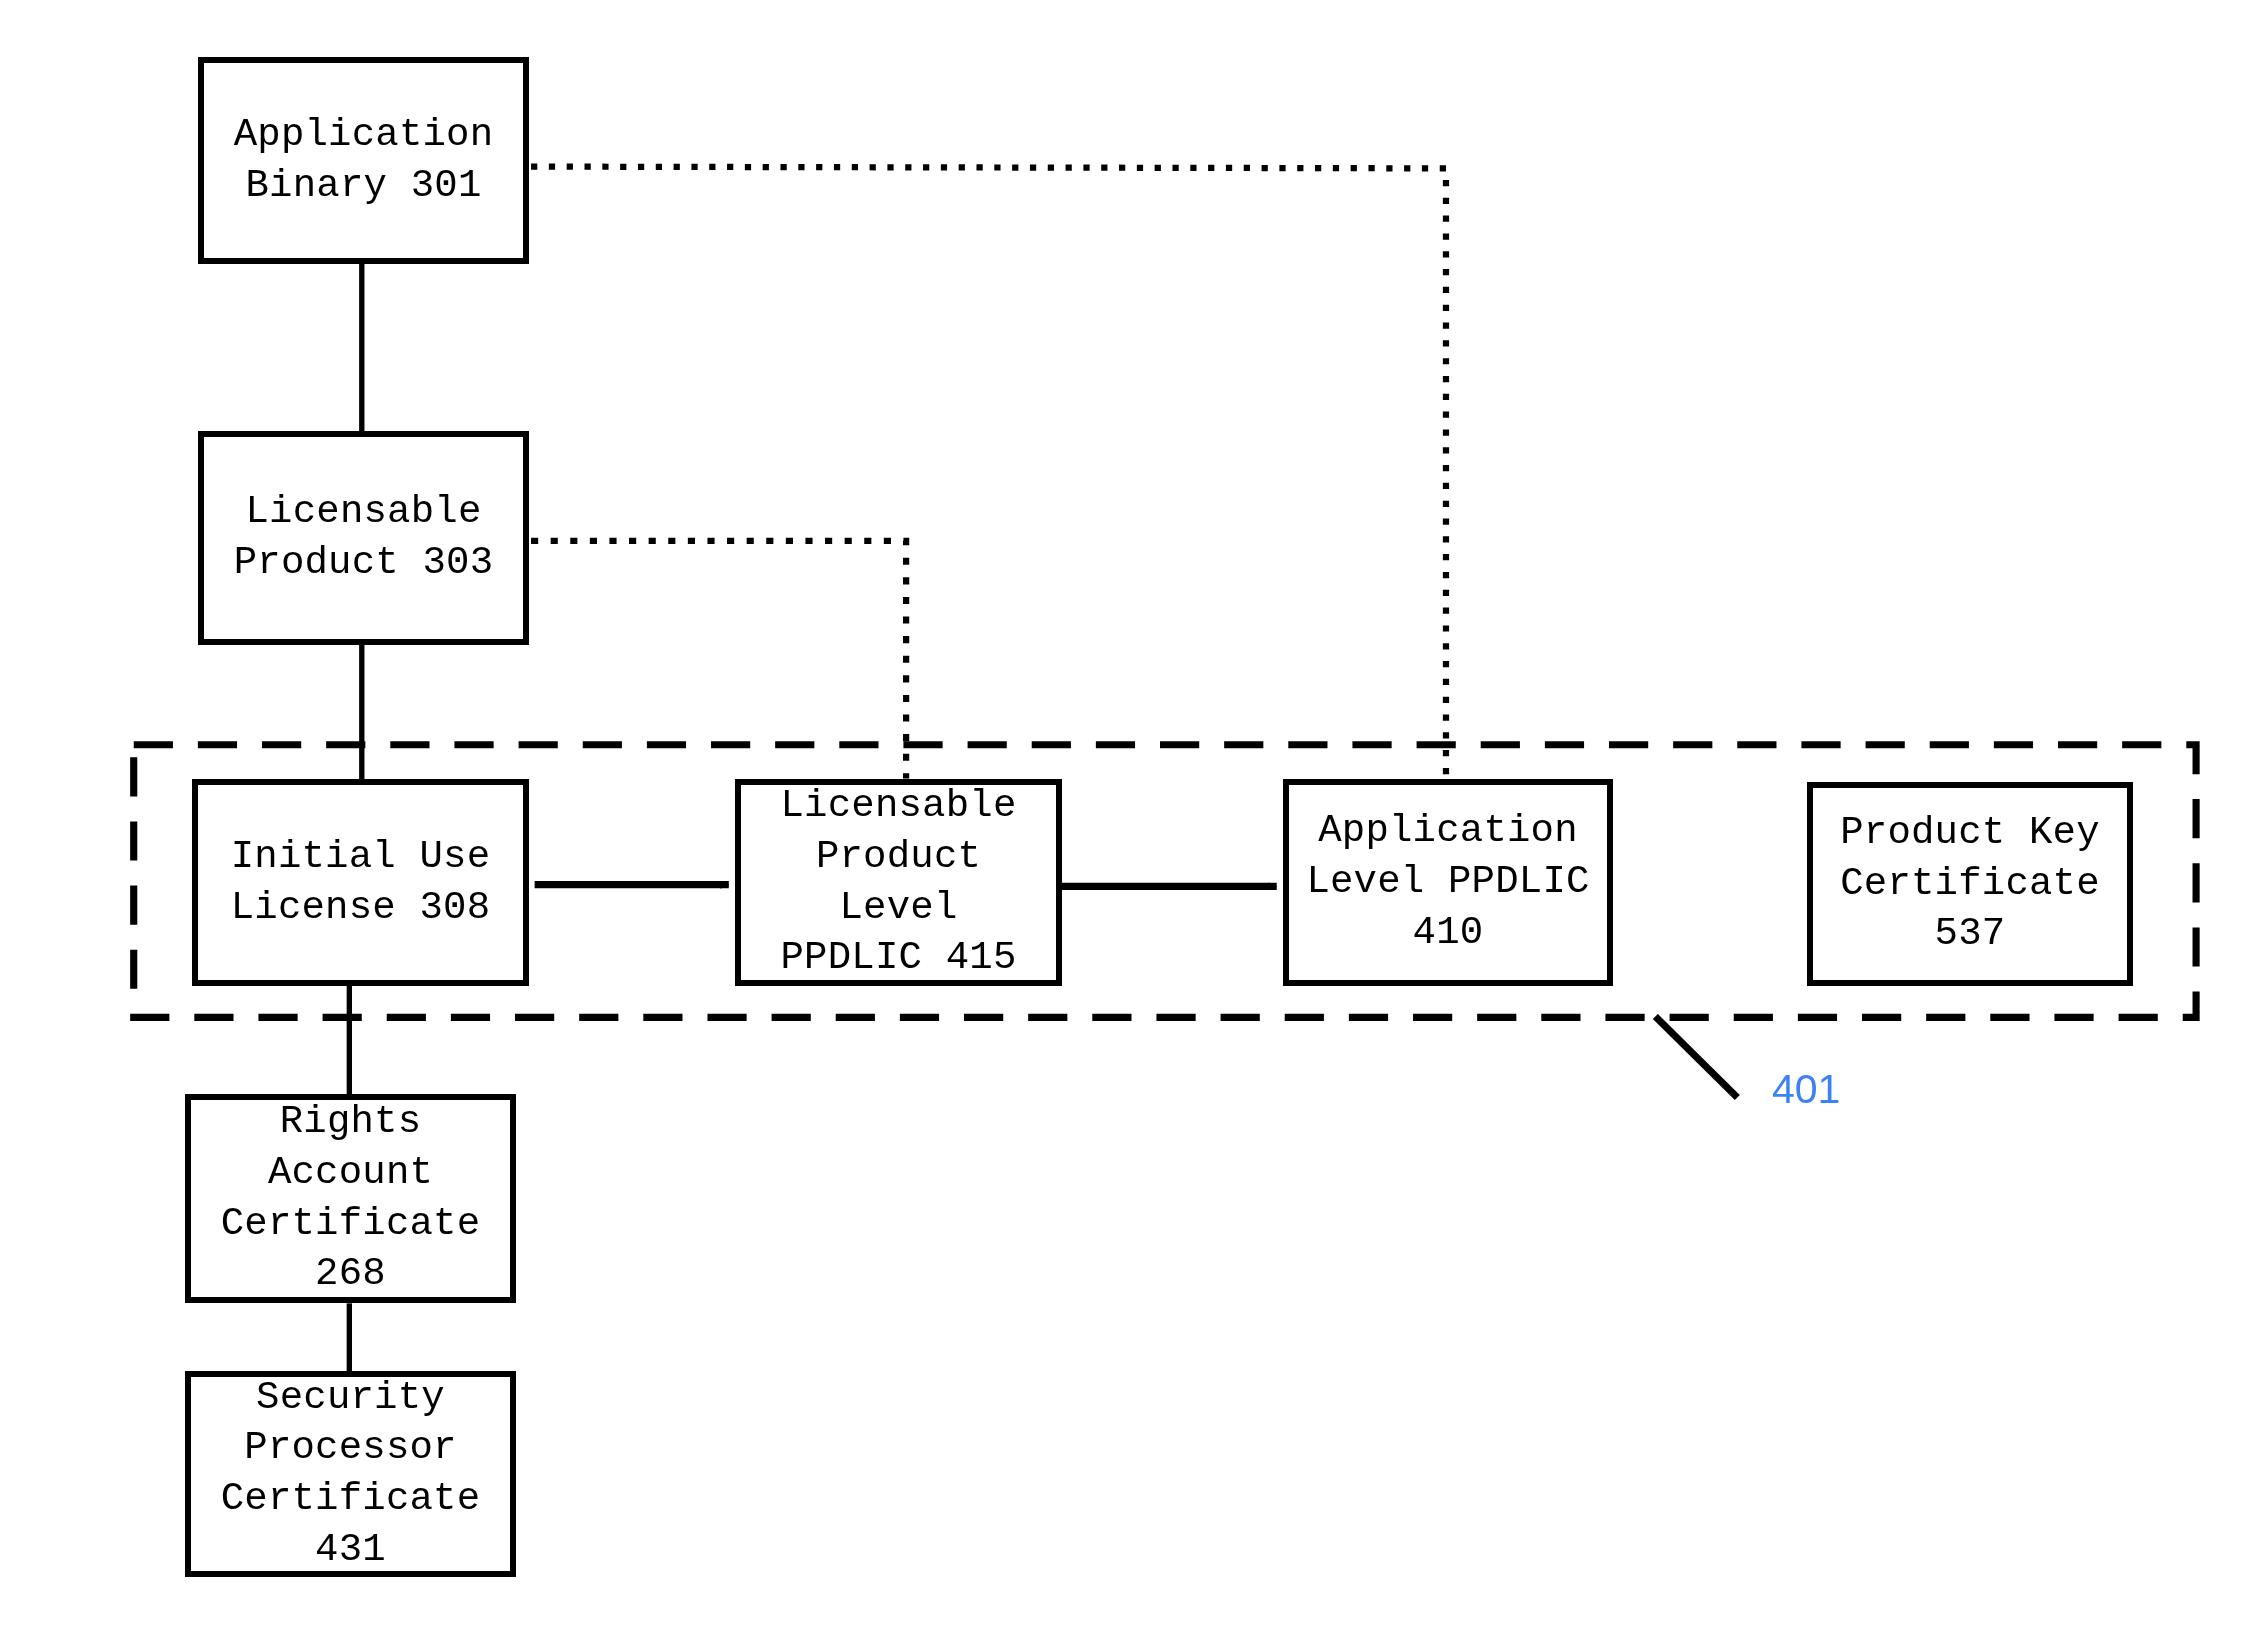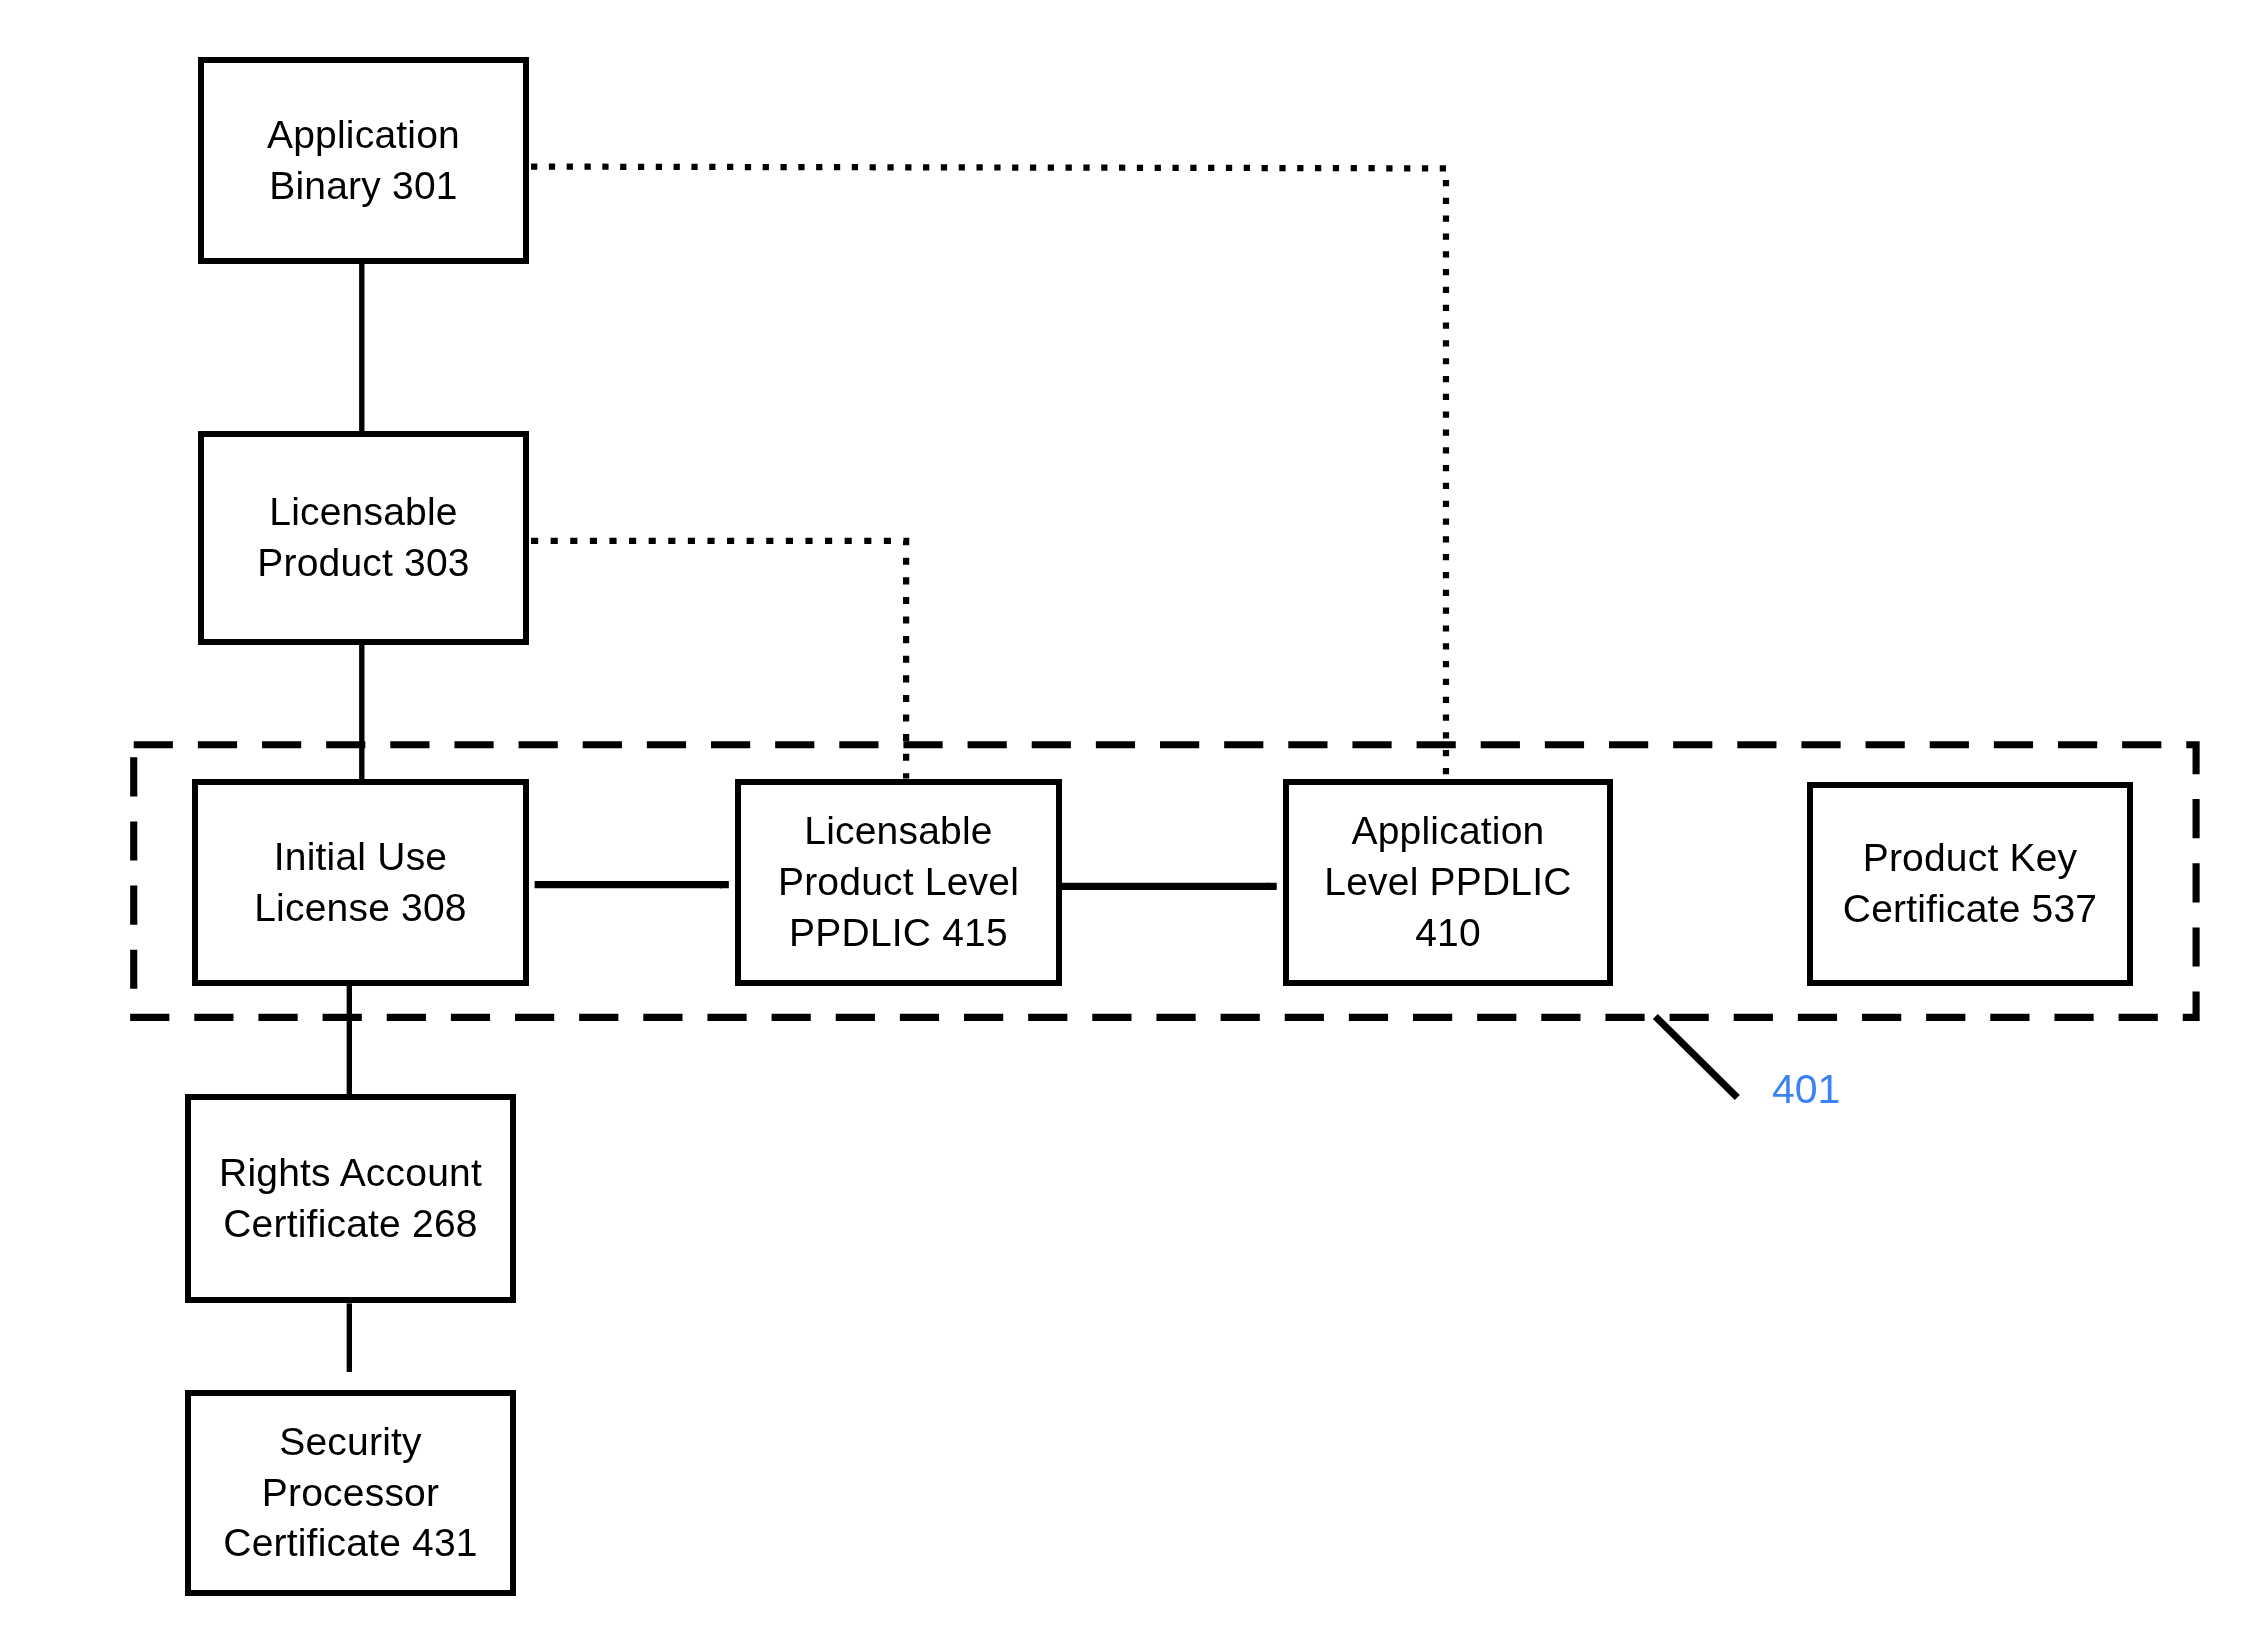--- a/index.html
+++ b/index.html
@@ -29,21 +29,21 @@
     box-sizing: border-box;
     border: 6.2px solid #000000;
     background: #ffffff;
     display: flex;
     align-items: center;
     justify-content: center;
     text-align: center;
     z-index: 5;
   }
   .node-label {
-    font-family: Liberation Sans, sans-serif;
+    font-family: Liberation Mono, monospace;
     font-size: 39px;
     line-height: 1.30;
     color: #000000;
     white-space: pre-line;
     letter-spacing: 0.2px;
     padding: 0 7.1px;
   }
   .ref-label {
     position: absolute;
     font-family: "Liberation Sans", sans-serif;
@@ -53,21 +53,21 @@
     white-space: nowrap;
   }
   
   #box-301 { left: 198px; top: 57px;   width: 331px; height: 207px; }
   #box-303 { left: 198px; top: 431px;  width: 331px; height: 214px; }
   #box-308 { left: 192px; top: 779px;  width: 337px; height: 207px; }
   #box-415 { left: 735px; top: 779px;  width: 327px; height: 207px; }
   #box-410 { left: 1283px; top: 779px; width: 330px; height: 207px; }
   #box-423 { left: 1807px; top: 782px; width: 326px; height: 204px; }
   #box-421 { left: 185px; top: 1094px; width: 331px; height: 209px; }
-  #box-431 { left: 185px; top: 1371px; width: 331px; height: 206px; margin-top: 19px; }
+  #box-431 { left: 185px; top: 1371px; width: 331px; height: 206px; }
   #label-401 { left: 1772px; top: 1066px; }
 </style>
 </head>
 <body>
 
 <div id="canvas">
 
   <svg class="svg-layer" viewBox="0 0 2540 1851" xmlns="http://www.w3.org/2000/svg">
     <defs>
       <marker id="arrowhead" markerWidth="10" markerHeight="9" refX="9.4" refY="4.5" orient="auto" markerUnits="userSpaceOnUse">

